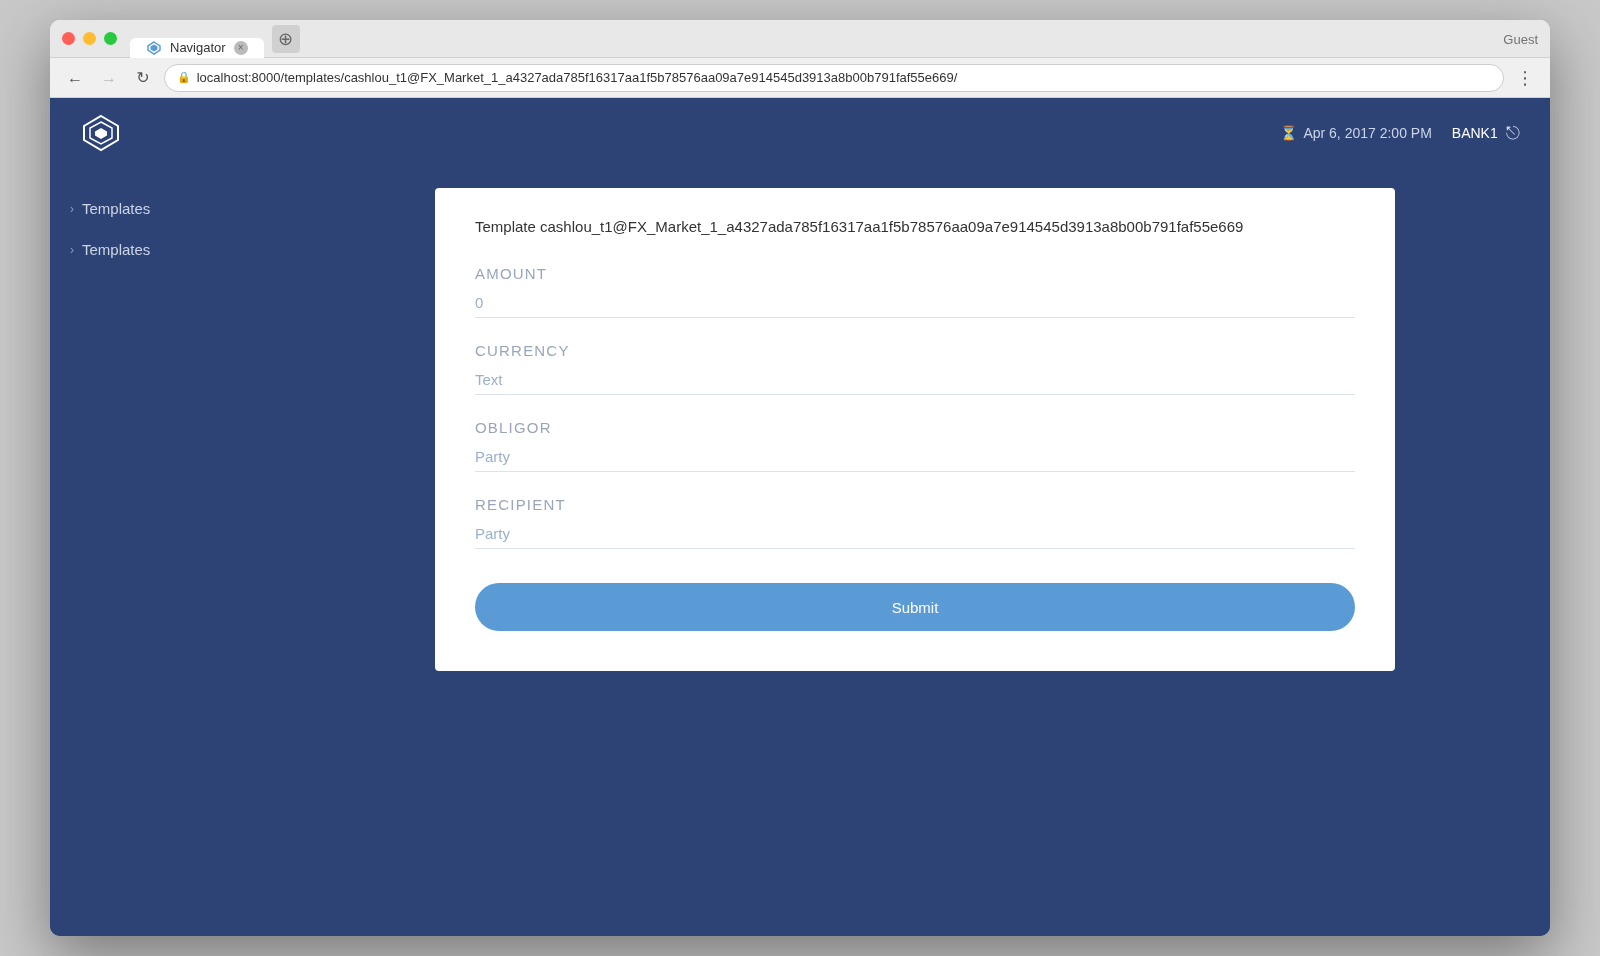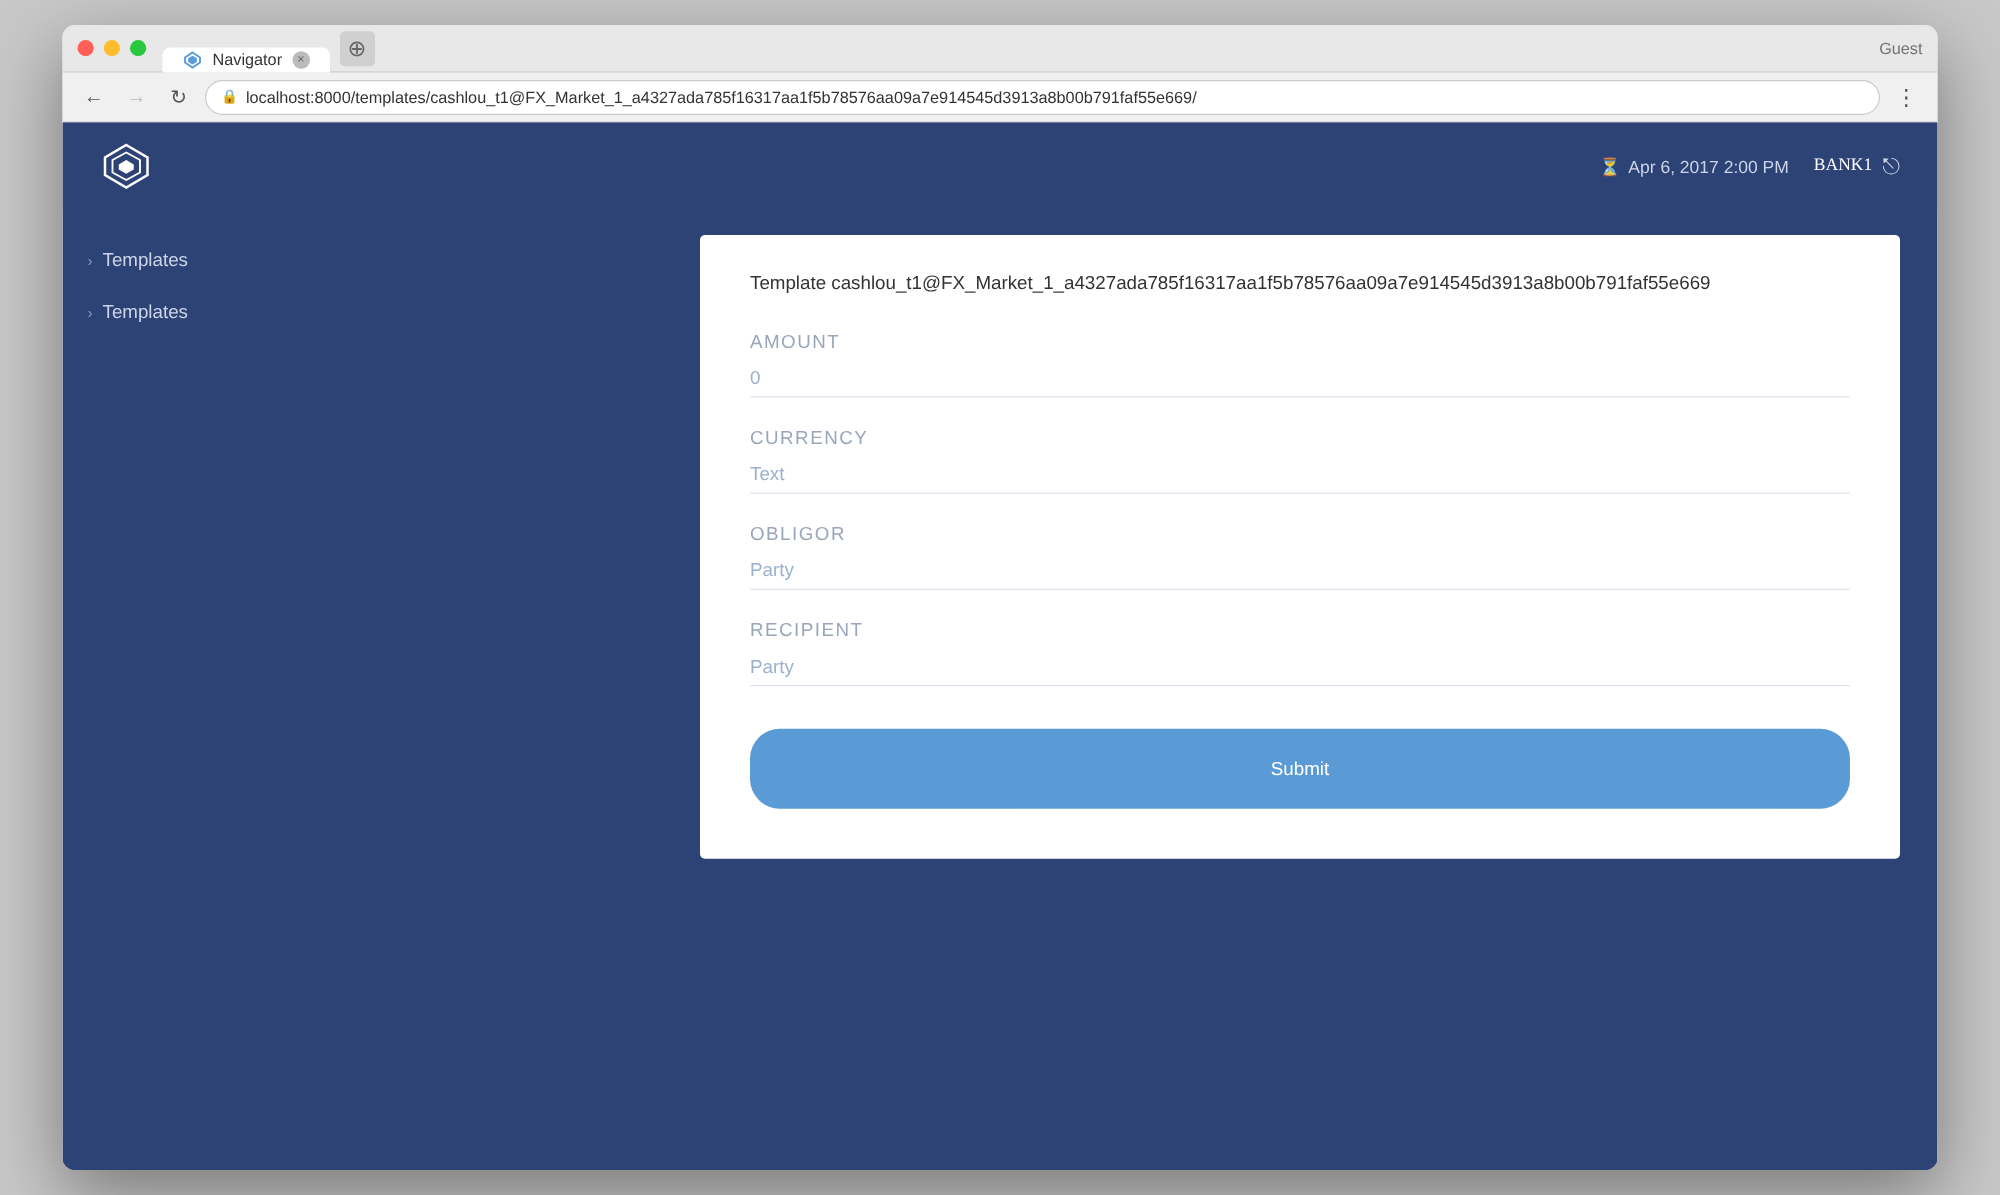--- a/index.html
+++ b/index.html
@@ -225,21 +225,20 @@
       font-size: 14px;
     }
 
     .header-user {
       display: flex;
       align-items: center;
       gap: 8px;
       color: #fff;
       font-size: 14px;
       font-weight: 500;
-      font-family: Liberation Serif, serif;
     }
 
     .logout-icon {
       font-size: 18px;
       color: #ccd4e8;
       cursor: pointer;
     }
 
     
     .main-content {
@@ -270,21 +269,21 @@
       font-size: 12px;
       color: #8899cc;
     }
 
     
     .content-area {
       flex: 1;
       background: #2d4275;
       display: flex;
       align-items: flex-start;
-      justify-content: flex-end;
+      justify-content: center;
       padding: 20px 30px;
       overflow-y: auto;
     }
 
     
     .form-card {
       background: #fff;
       border-radius: 4px;
       padding: 30px 40px 40px;
       width: 100%;
@@ -322,21 +321,21 @@
       background: transparent;
       outline: none;
     }
 
     .field-input::placeholder {
       color: #9ab0cc;
     }
 
     .submit-btn {
       width: 100%;
-      height: 64px;
+      height: 48px;
       background: #5b9bd5;
       border: none;
       border-radius: 24px;
       color: #fff;
       font-size: 15px;
       cursor: pointer;
       margin-top: 10px;
     }
   </style>
 </head>

